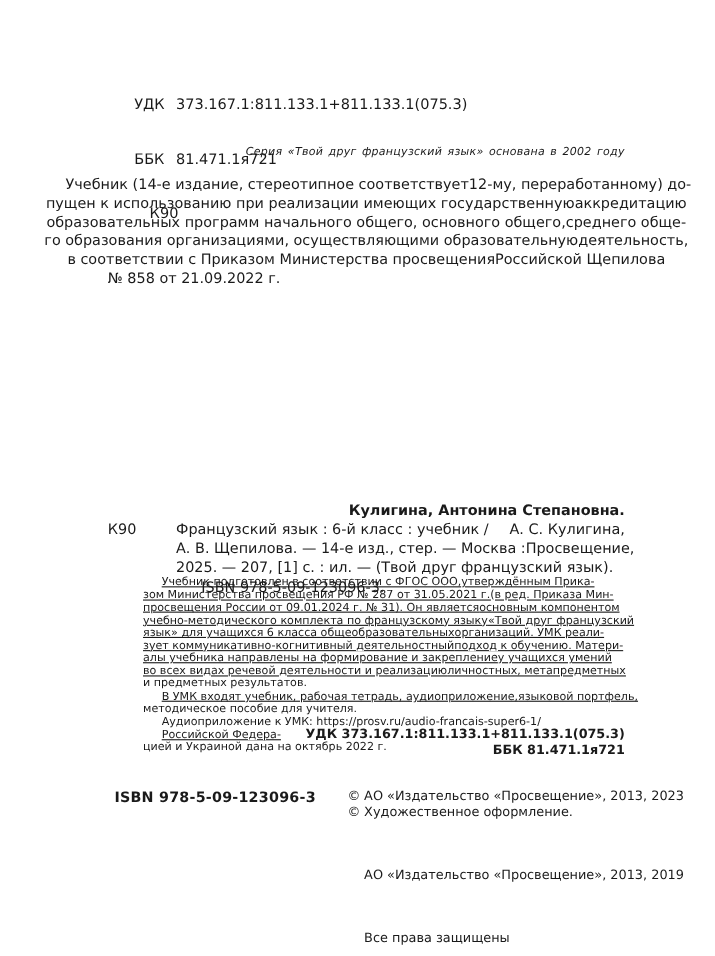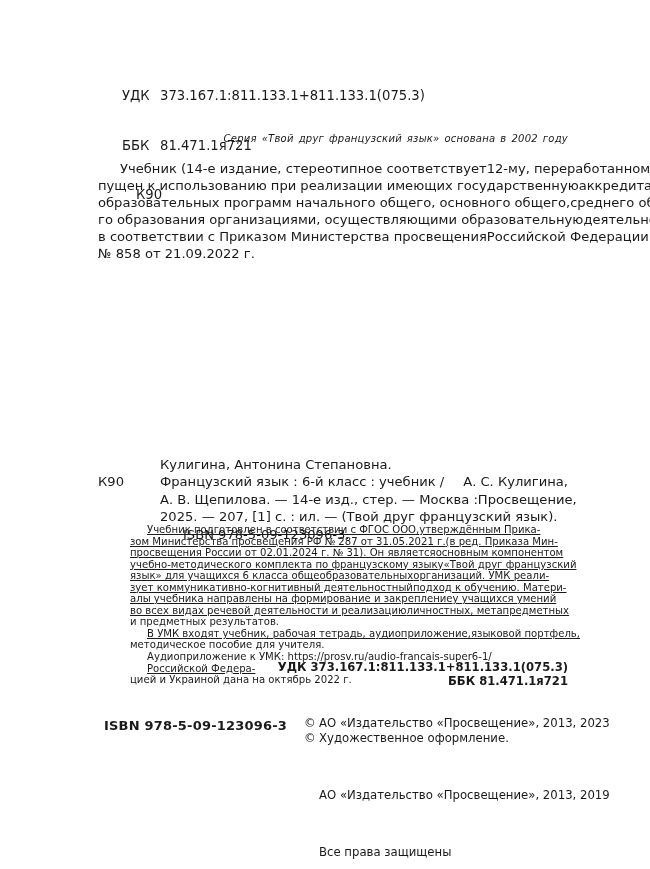--- a/index.html
+++ b/index.html
@@ -64,38 +64,39 @@
     width: 470px;
     font-size: 13.1px;
     line-height: 17.1px;
   }
   .approval .ln {
     display: block;
     white-space: nowrap;
   }
   .approval .ln.just {
     display: flex;
-    justify-content: flex-start;
+    justify-content: center;
   }
   .approval .ln.just > span { display: inline-block; }
   .approval .indent { padding-left: 22px; }
 
   
   .biblio {
     position: absolute;
     left: 98px;
     top: 456px;
     width: 470px;
     font-size: 13.1px;
     line-height: 17.4px;
   }
   .biblio .author {
     display: block;
-    font-weight: normal;
+    font-weight: bold;
     padding-left: 62px;
+    text-align: right;
   }
   .biblio .code-line {
     display: flex;
     white-space: nowrap;
   }
   .biblio .code {
     display: inline-block;
     width: 62px;
     flex: 0 0 62px;
   }
@@ -154,21 +155,21 @@
     position: absolute;
     left: 104px;
     top: 718px;
     font-weight: bold;
     font-size: 13px;
     letter-spacing: .2px;
     text-align: center;
   }
   .copyright {
     position: absolute;
-    left: 304px;
+    left: 316px;
     top: 716px;
     font-size: 11.7px;
     line-height: 15.1px;
   }
   .copyright .cline {
     display: block;
     white-space: nowrap;
   }
   .copyright .mark {
     display: inline-block;
@@ -206,21 +207,21 @@
     <span class="ln just">
         <span>образовательных программ начального общего, основного общего,</span>
         <span>среднего обще-</span>
       </span>
     <span class="ln just">
         <span>го образования организациями, осуществляющими образовательную</span>
         <span>деятельность,</span>
       </span>
     <span class="ln just">
         <span>в соответствии с Приказом Министерства просвещения</span>
-        <span>Российской Федерации</span>
+        <span>Российской Щепилова</span>
       </span>
     <span class="ln">№ 858 от 21.09.2022 г.</span>
   </div>
 
   <div class="biblio">
     <span class="author">Кулигина, Антонина Степановна.</span>
     <span class="code-line">
         <span class="code">К90</span>
         <span style="display:flex;justify-content:space-between;flex:1">
           <span>Французский язык : 6-й класс : учебник /</span>
@@ -238,21 +239,21 @@
   <div class="annotation">
     <span class="ln just indent">
         <span>Учебник подготовлен в соответствии с ФГОС ООО,</span>
         <span>утверждённым Прика-</span>
       </span>
     <span class="ln just">
         <span>зом Министерства просвещения РФ № 287 от 31.05.2021 г.</span>
         <span>(в ред. Приказа Мин-</span>
       </span>
     <span class="ln just">
-        <span>просвещения России от 02.01.2024 г. № 31). Он является</span>
+        <span>просвещения России от 09.01.2024 г. № 31). Он является</span>
         <span>основным компонентом</span>
       </span>
     <span class="ln just">
         <span>учебно-методического комплекта по французскому языку</span>
         <span>«Твой друг французский</span>
       </span>
     <span class="ln just">
         <span>язык» для учащихся 6 класса общеобразовательных</span>
         <span>организаций. УМК реали-</span>
       </span>

